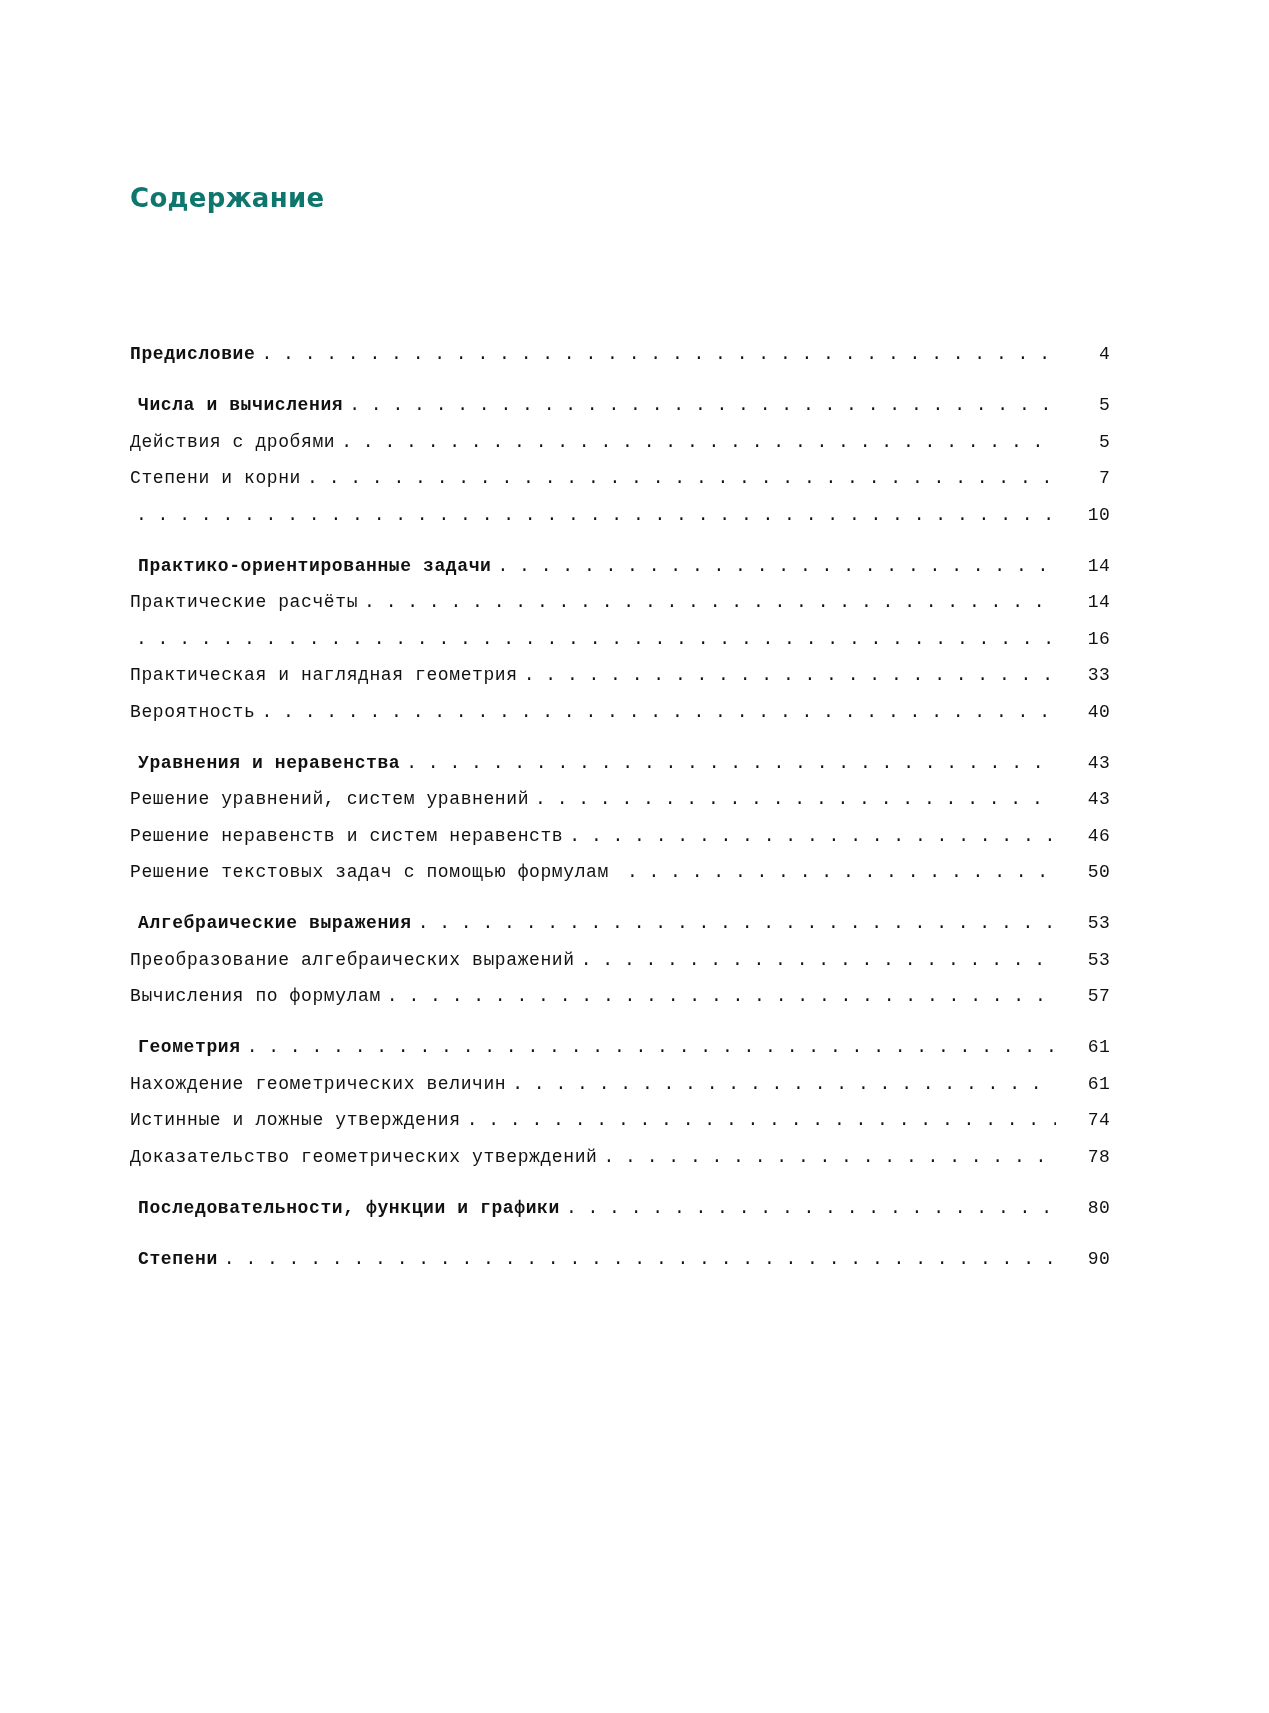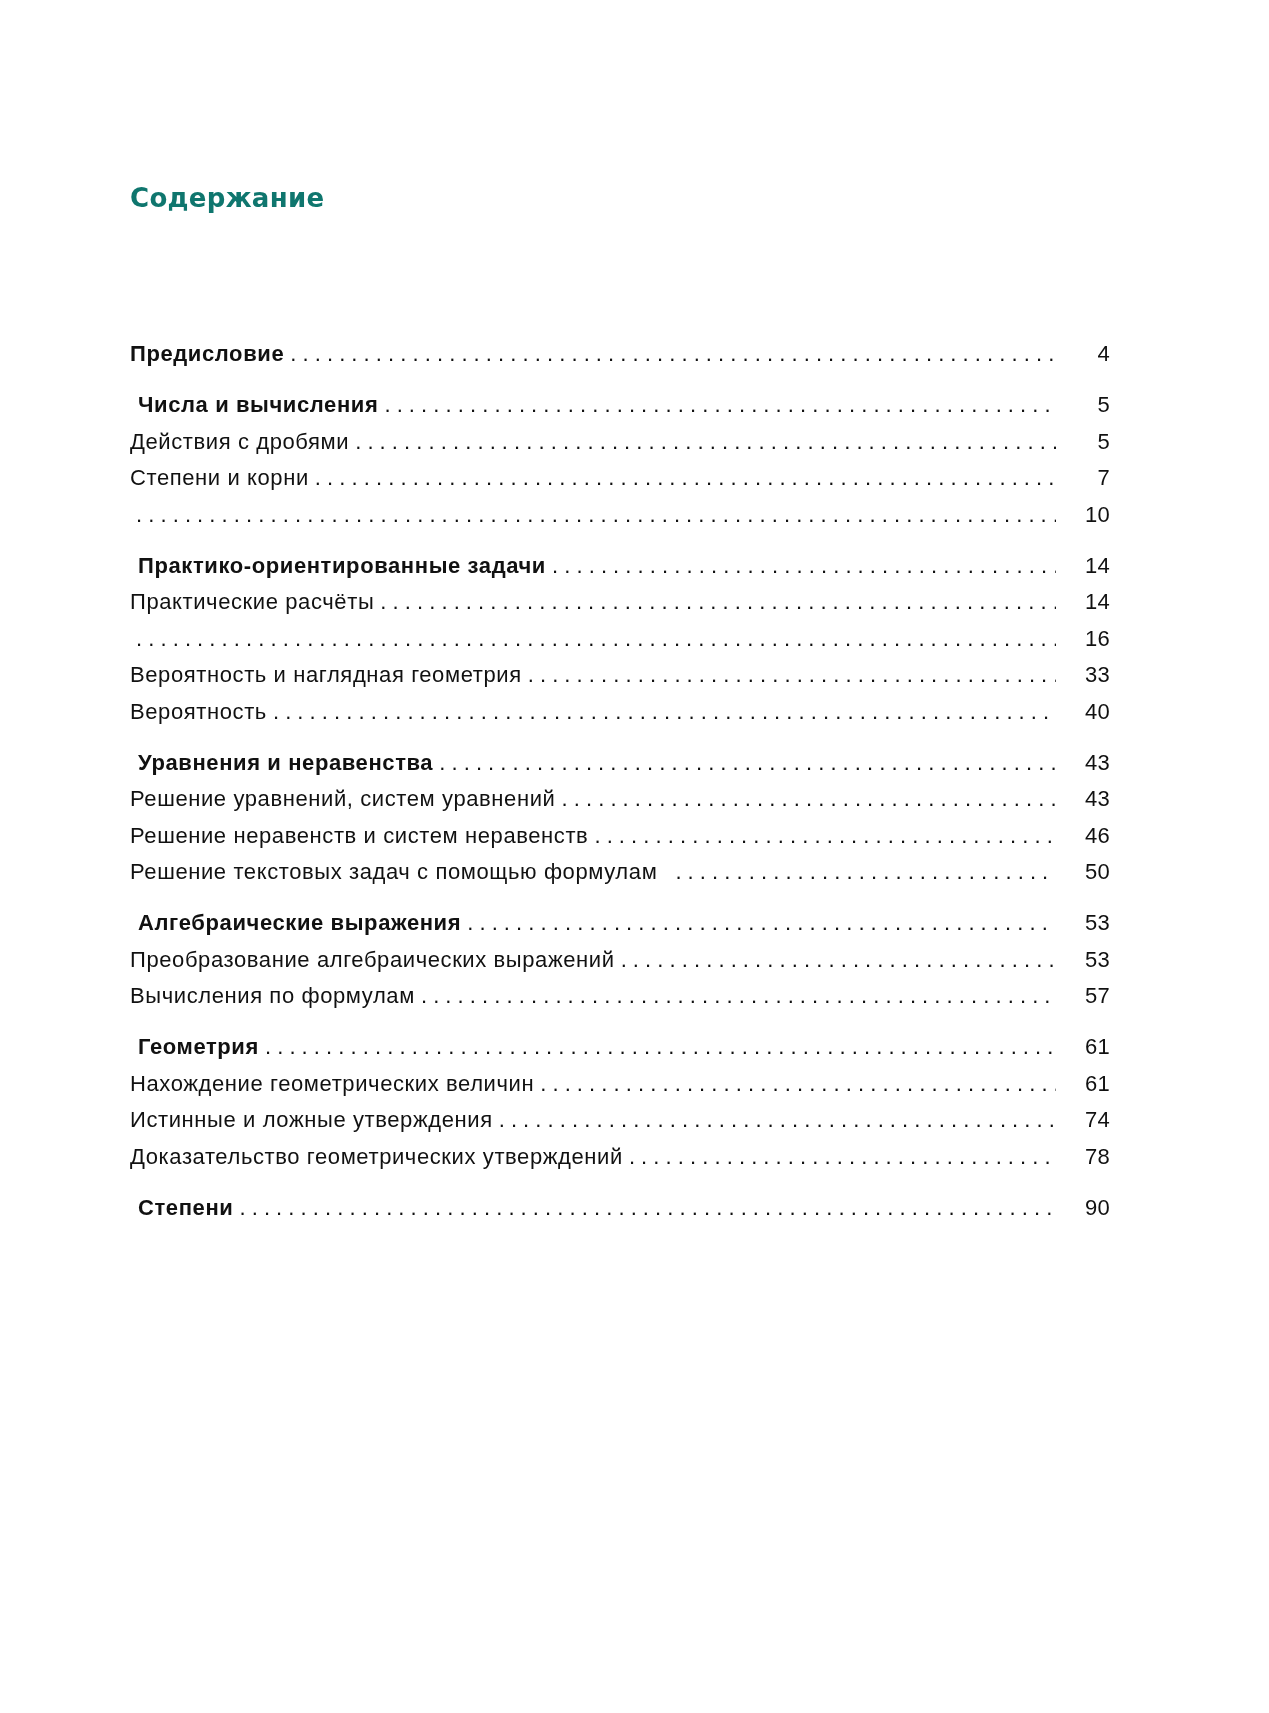--- a/index.html
+++ b/index.html
@@ -22,22 +22,22 @@
       font-weight: bold;
       font-size: 26px;
       letter-spacing: 0.3px;
       color: #0f766e;
     }
     .toc {
       position: absolute;
       left: 130px;
       top: 336px;
       width: 980px;
-      font-family: Liberation Sans, sans-serif;
-      font-size: 22px;
+      font-family: Liberation Mono, monospace;
+      font-size: 18px;
       letter-spacing: 0.6px;
     }
     .toc-row {
       display: flex;
       align-items: baseline;
       height: 36.5px;
       line-height: 36.5px;
     }
     .toc-row.section {
       font-weight: bold;
@@ -113,21 +113,21 @@
   <div class="toc-row">
     <span class="toc-label">Практические расчёты</span>
     <span class="toc-dots"></span>
     <span class="toc-page">14</span>
   </div>
   <div class="toc-row">
     <span class="toc-dots"></span>
     <span class="toc-page">16</span>
   </div>
   <div class="toc-row">
-    <span class="toc-label">Вероятность и наглядная геометрия</span>
+    <span class="toc-label">Практическая и наглядная геометрия</span>
     <span class="toc-dots"></span>
     <span class="toc-page">33</span>
   </div>
   <div class="toc-row">
     <span class="toc-label">Вероятность</span>
     <span class="toc-dots"></span>
     <span class="toc-page">40</span>
   </div>
 
   <div class="toc-row section gap-before">
@@ -181,19 +181,24 @@
     <span class="toc-label">Истинные и ложные утверждения</span>
     <span class="toc-dots"></span>
     <span class="toc-page">74</span>
   </div>
   <div class="toc-row">
     <span class="toc-label">Доказательство геометрических утверждений</span>
     <span class="toc-dots"></span>
     <span class="toc-page">78</span>
   </div>
 
+  <div class="toc-row section gap-before">
+    <span class="toc-label">Последовательности, функции и графики</span>
+    <span class="toc-dots"></span>
+    <span class="toc-page">80</span>
+  </div>
 
   <div class="toc-row section gap-before">
     <span class="toc-label">Степени</span>
     <span class="toc-dots"></span>
     <span class="toc-page">90</span>
   </div>
 </div>
 
 </body></html>

